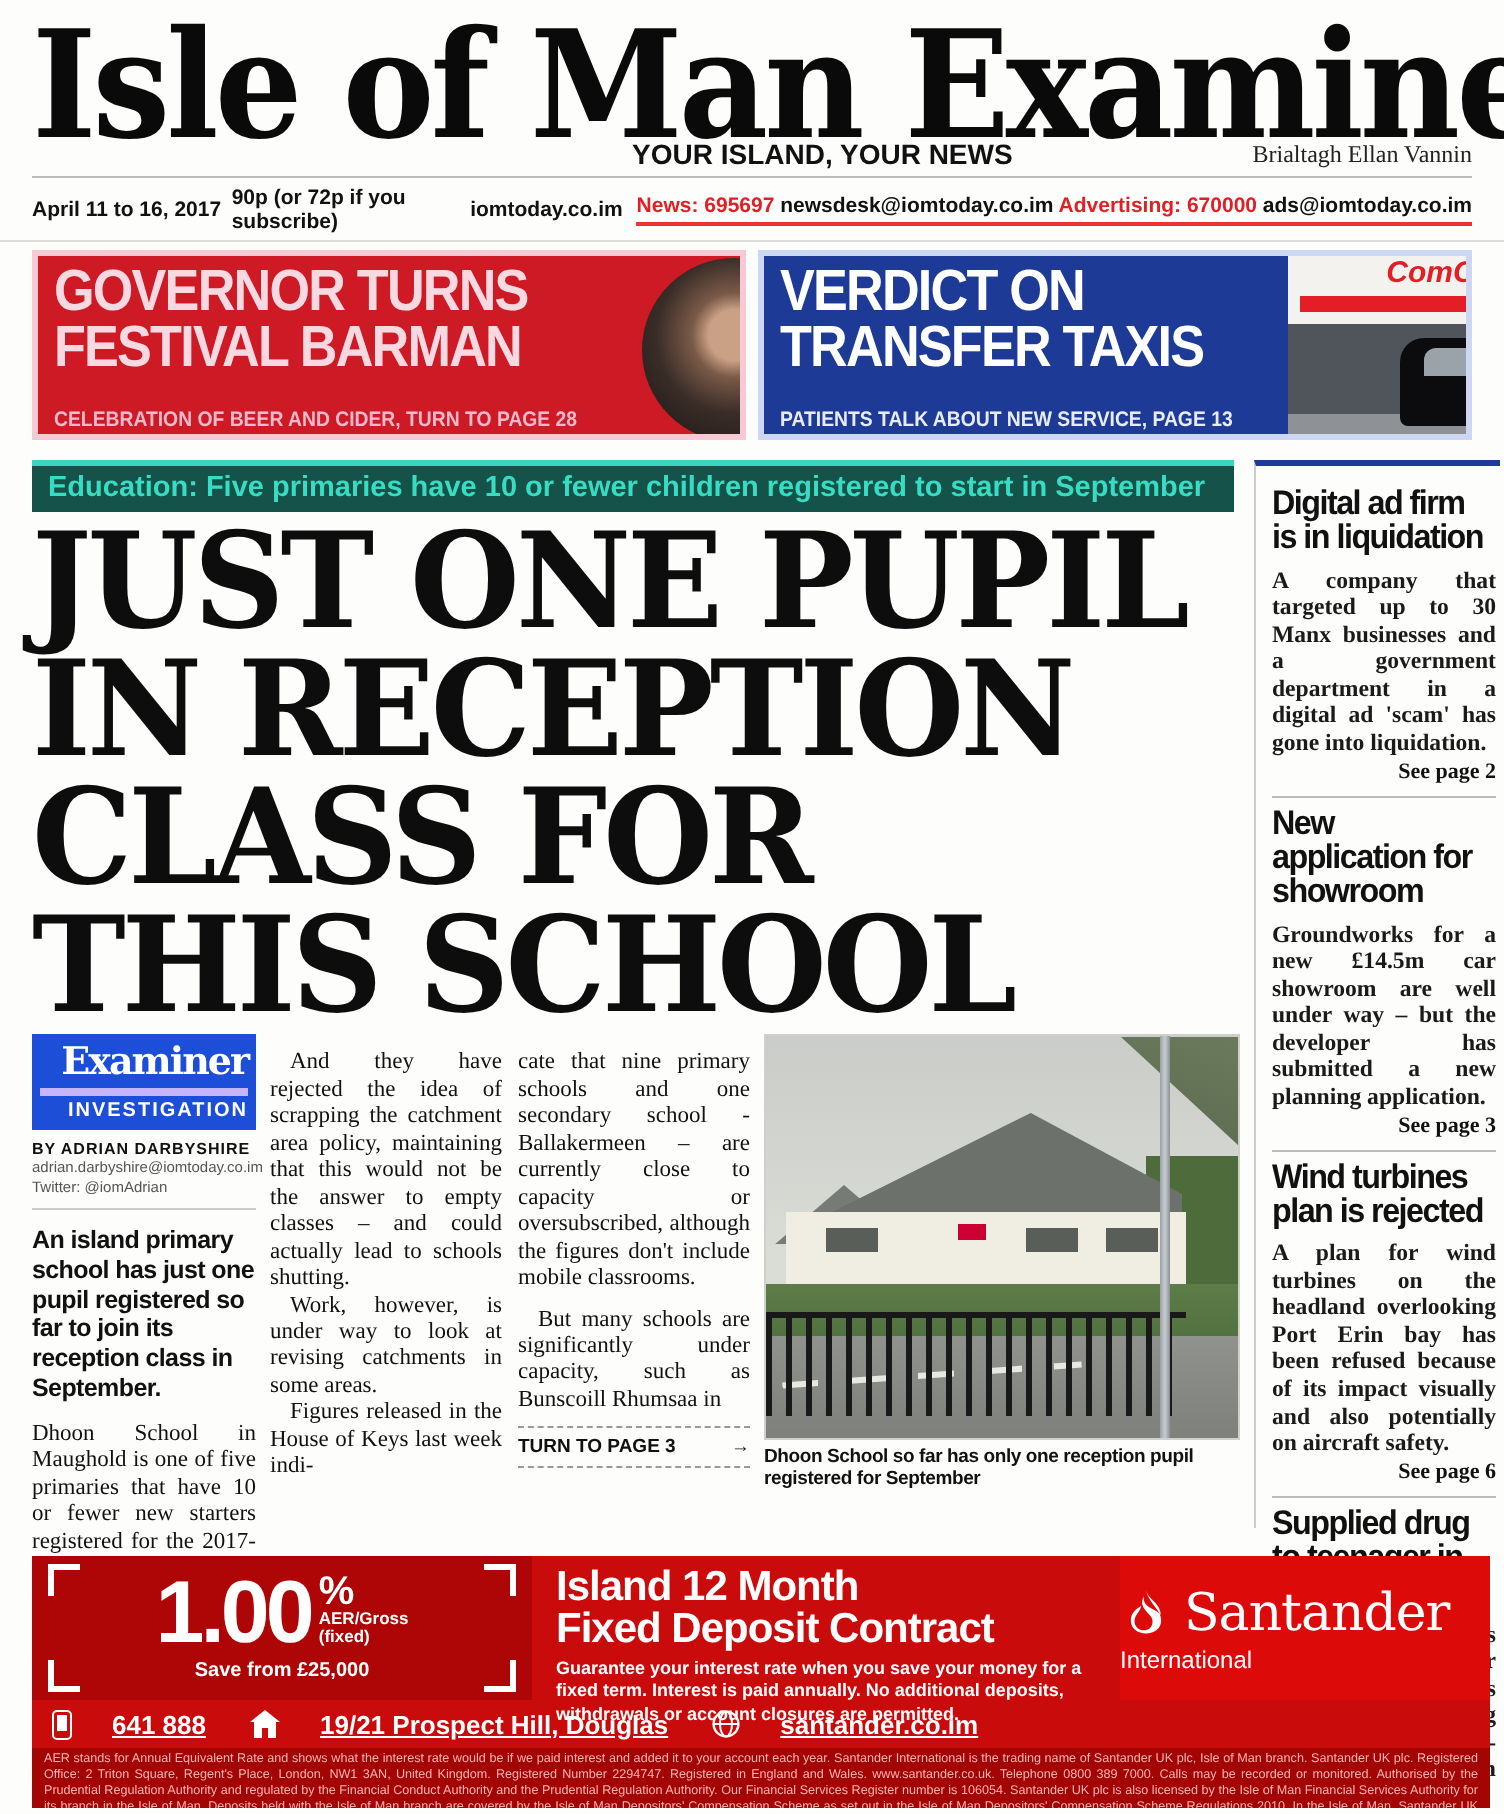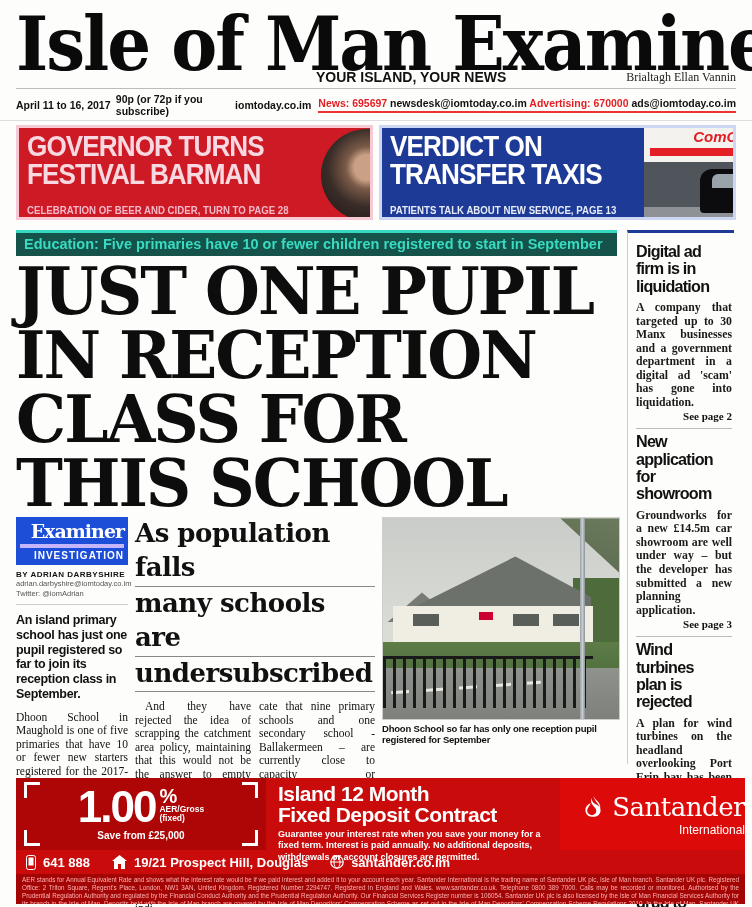--- a/index.html
+++ b/index.html
@@ -41,21 +41,21 @@
   .barman-photo { flex:0 0 92px; border-radius:50%; width:92px; height:92px; margin:1px 2px;
     background:radial-gradient(circle at 50% 42%, #caa184 0 18%, #7a5a48 30%, #3a2d28 55%, #181210 100%); }
   .taxi-photo { flex:0 0 160px; position:relative; background:#50555c; overflow:hidden; }
   .taxi-sign { position:absolute; top:0; left:0; right:0; height:34px; background:#f4f2ee; text-align:center; }
   .taxi-sign span { font-family:"Liberation Sans",sans-serif; font-weight:bold; font-size:15px; color:#e31e24; font-style:italic; }
   .taxi-strip { position:absolute; top:20px; left:6px; right:30px; height:8px; background:#e31e24; }
   .taxi-body { position:absolute; bottom:4px; right:4px; width:100px; height:44px; background:#0c0c0e; border-radius:12px 14px 4px 4px; }
   .taxi-window { position:absolute; top:5px; left:12px; width:58px; height:14px; background:#9aa2aa; border-radius:6px 8px 0 0; }
   .taxi-road { position:absolute; bottom:0; left:0; right:0; height:10px; background:#8e9296; }
   
-  .main { display:flex; padding:5px 18px 4px 16px; gap:10px; height:543px; }
+  .main { display:flex; padding:5px 2px 4px 16px; gap:10px; height:543px; }
   .main-left { width:601px; flex:0 0 601px; }
   
   .kicker { background:#15524a; border-top:3px solid #36d8bf; color:#38dcc2; font-family:"Liberation Sans",sans-serif; font-weight:bold; font-size:14.5px; padding:3px 8px 4px; }
   
   .headline { font-family:"DejaVu Serif",serif; font-weight:bold; color:#0d0d0d; font-size:63px; line-height:0.97; letter-spacing:-2px; margin-top:3px; transform:scaleY(1.05); transform-origin:top left; }
   
   .story-row { display:flex; gap:7px; margin-top:14px; }
   .col1 { width:112px; flex:0 0 112px; }
   .invest-box { background:#1d4ed8; color:#fff; text-align:right; padding:3px 4px 4px; }
   .invest-brand { font-family:"DejaVu Serif",serif; font-weight:bold; font-size:19px; letter-spacing:-1px; }
@@ -106,26 +106,26 @@
   .b-br { bottom:4px; right:8px; border-left:none; border-top:none; }
   .rate-line { display:flex; align-items:flex-start; justify-content:center; }
   .rate-big { font-family:"Liberation Sans",sans-serif; font-weight:bold; font-size:44px; line-height:0.9; letter-spacing:-2px; }
   .rate-side { margin-left:4px; text-align:left; }
   .rate-pct { font-family:"Liberation Sans",sans-serif; font-weight:bold; font-size:20px; line-height:0.9; }
   .rate-sub { font-family:"Liberation Sans",sans-serif; font-weight:bold; font-size:8.5px; line-height:1.1; }
   .save-from { font-family:"Liberation Sans",sans-serif; font-weight:bold; font-size:10px; text-align:center; margin-top:4px; }
   .ad-center { flex:1; padding:5px 12px; }
   .ad-title { font-family:"Liberation Sans",sans-serif; font-weight:bold; font-size:21px; line-height:1.0; letter-spacing:-0.5px; }
   .ad-body { font-family:"Liberation Sans",sans-serif; font-weight:bold; font-size:9px; line-height:1.25; margin-top:4px; max-width:330px; }
-  .brand-panel { flex:0 0 185px; background:#dd0a0a; display:flex; flex-direction:column; align-items:flex-end; justify-content:center; }
+  .brand-panel { flex:0 0 185px; background:#dd0a0a; display:flex; flex-direction:column; align-items:flex-start; justify-content:center; }
   .brand-row { display:flex; align-items:center; gap:6px; }
   .brand-name { font-family:"DejaVu Serif",serif; font-size:26px; letter-spacing:-0.5px; }
   .brand-sub { font-family:"Liberation Sans",sans-serif; font-size:12px; margin-top:1px; }
   .ad-contact { display:flex; align-items:center; gap:22px; height:24px; padding:0 10px; font-family:"Liberation Sans",sans-serif; font-weight:bold; font-size:13px; }
-  .ad-contact .ci { display:flex; align-items:center; gap:7px; }
+  .ad-contact .ci { display:flex; align-items:center; gap:20px;text-decoration:underline; }
   .ad-legal { background:#a30404; color:#ffb2b2; font-family:"Liberation Sans",sans-serif; font-size:6.3px; line-height:1.25; padding:2px 6px; height:30px; overflow:hidden; text-align:justify; }
   .icon-svg { display:block; }
 </style>
 </head>
 <body>
 
 <div class="page">
 
   <header class="masthead">
     <div class="mast-title">Isle of Man Examiner</div>
@@ -196,25 +196,20 @@
             <div class="byline-sub">Twitter: @iomAdrian</div>
           </div>
           <div class="intro">An island primary school has just one pupil registered so far to join its reception class in September.</div>
           <div class="bodycopy">
             <p>Dhoon School in Maughold is one of five primaries that have 10 or fewer new starters registered for the 2017-18 school year.</p>
             <p>But education chiefs insist no school is at risk of closure – despite the recent census showing the island's population has fallen since 2011.</p>
           </div>
         </div>
 
         <div class="col-mid">
-          <div class="subhead">
-            <div>As population falls</div>
-            <div>many schools are</div>
-            <div>undersubscribed</div>
-          </div>
           <div class="two-cols">
             <div class="tcol bodycopy">
               <p class="indent">And they have rejected the idea of scrapping the catchment area policy, maintaining that this would not be the answer to empty classes – and could actually lead to schools shutting.</p>
               <p class="indent">Work, however, is under way to look at revising catchments in some areas.</p>
               <p class="indent">Figures released in the House of Keys last week indi-</p>
             </div>
             <div class="tcol bodycopy">
               <p>cate that nine primary schools and one secondary school - Ballakermeen – are currently close to capacity or oversubscribed, although the figures don't include mobile classrooms.</p>
               <p class="indent">But many schools are significantly under capacity, such as Bunscoill Rhumsaa in</p>
               <div class="turnto">

